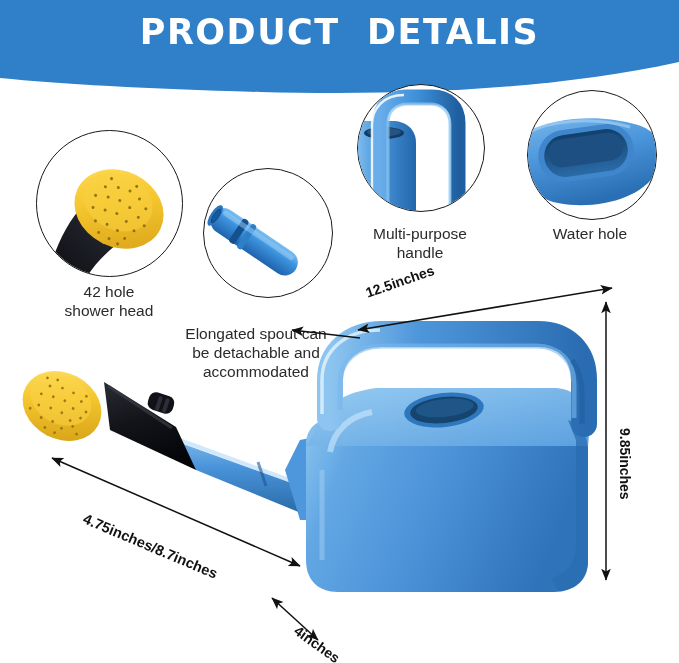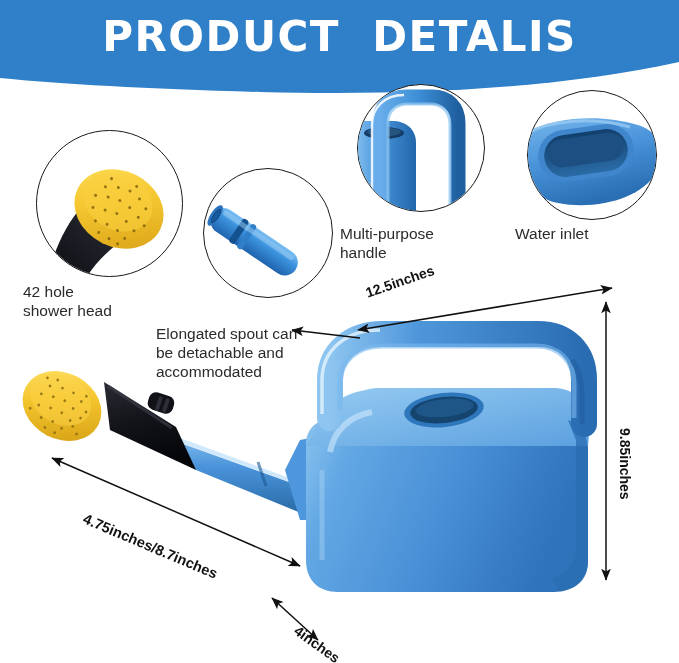--- a/index.html
+++ b/index.html
@@ -8,30 +8,30 @@
     font-family:"Liberation Sans", sans-serif;
     -webkit-font-smoothing:antialiased;
   }
   .page{position:relative;width:679px;height:663px;background:#fff;overflow:hidden;}
 
   
   .banner{position:absolute;left:0;top:0;width:679px;height:100px;overflow:hidden;}
   .banner svg{position:absolute;left:0;top:0;}
   .banner-title{
     position:absolute;left:0;top:12px;width:679px;text-align:center;
-    color:#ffffff;font-size:42px;font-weight:bold;letter-spacing:1.5px;
+    color:#ffffff;font-size:35px;font-weight:bold;letter-spacing:1.5px;
     font-family:"DejaVu Sans", sans-serif;
     white-space:pre;
   }
 
   
   .callout{position:absolute;}
   .bubble{position:absolute;border:1.4px solid #1a1a1a;border-radius:50%;overflow:hidden;background:#fff;}
   .clabel{
-    position:absolute;text-align:left;color:#2b2b2b;
+    position:absolute;text-align:center;color:#2b2b2b;
     font-size:15.5px;line-height:1.22;white-space:pre-line;
     font-family:"Liberation Sans", sans-serif;
   }
 
   
   .dim{
     position:absolute;color:#111;font-weight:bold;white-space:nowrap;
     font-family:"Liberation Sans", sans-serif;
   }
   .dim-125{font-size:14px;left:366px;top:285px;transform:rotate(-19deg);transform-origin:left center;}
@@ -182,21 +182,21 @@
         <path d="M-10,46 C20,26 70,22 110,34 C130,40 138,58 130,78 C118,106 70,120 30,112 C0,106 -14,80 -10,46 Z" fill="url(#inl)"></path>
 
         <g transform="translate(58,62) rotate(-8)">
           <rect x="-48" y="-26" width="96" height="52" rx="26" fill="#3f86cd"></rect>
           <rect x="-42" y="-21" width="84" height="42" rx="21" fill="url(#hole)"></rect>
           <rect x="-38" y="-17" width="76" height="28" rx="14" fill="#1d4f82"></rect>
         </g>
         <path d="M-4,44 C22,28 66,26 102,36" fill="none" stroke="#a8d6f6" stroke-width="3" opacity="0.6"></path>
       </svg>
     </div>
-    <div class="clabel" style="left:515px;top:225px;width:150px;">Water inlet</div>
+    <div class="clabel" style="left:515px;top:225px;width:150px;">Water hole</div>
   </div>
 
   <svg class="vec" width="679" height="663" viewBox="0 0 679 663">
     <defs>
       <linearGradient id="bodyG" x1="0" y1="0" x2="1" y2="0.25">
         <stop offset="0" stop-color="#8cc4ef"></stop>
         <stop offset="0.18" stop-color="#63a8e4"></stop>
         <stop offset="0.55" stop-color="#4a91d7"></stop>
         <stop offset="1" stop-color="#2f73ba"></stop>
       </linearGradient>

